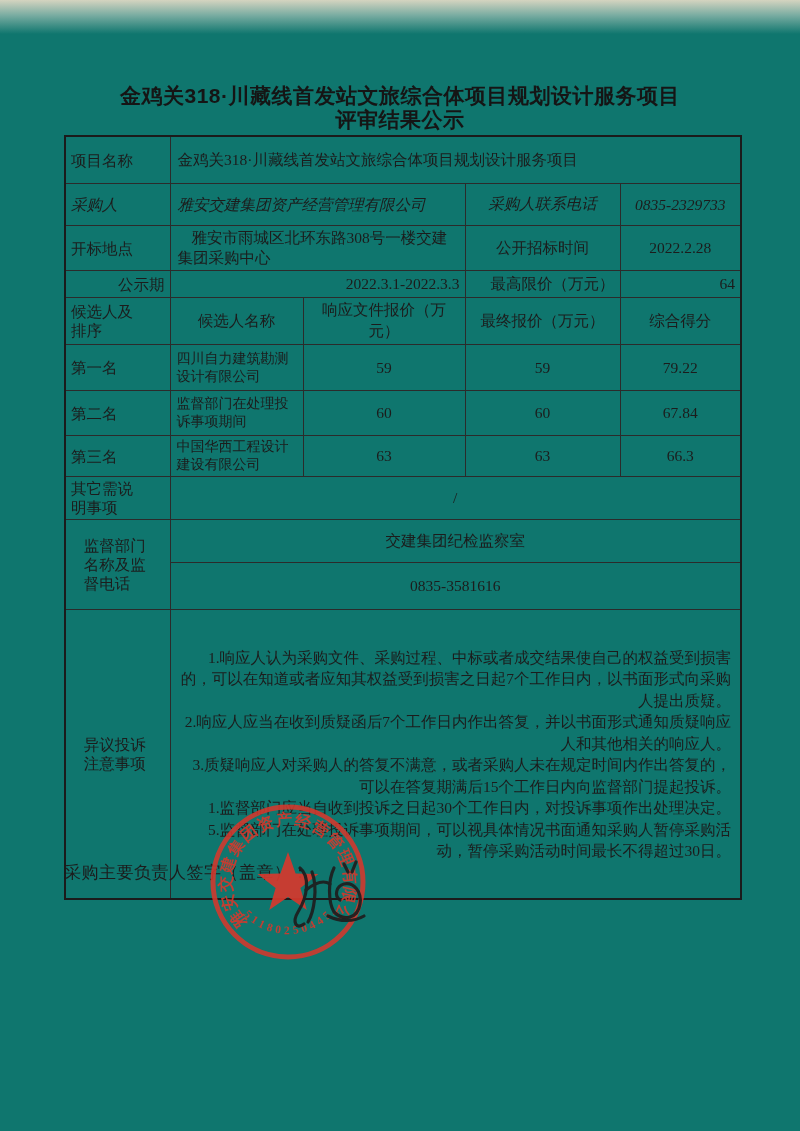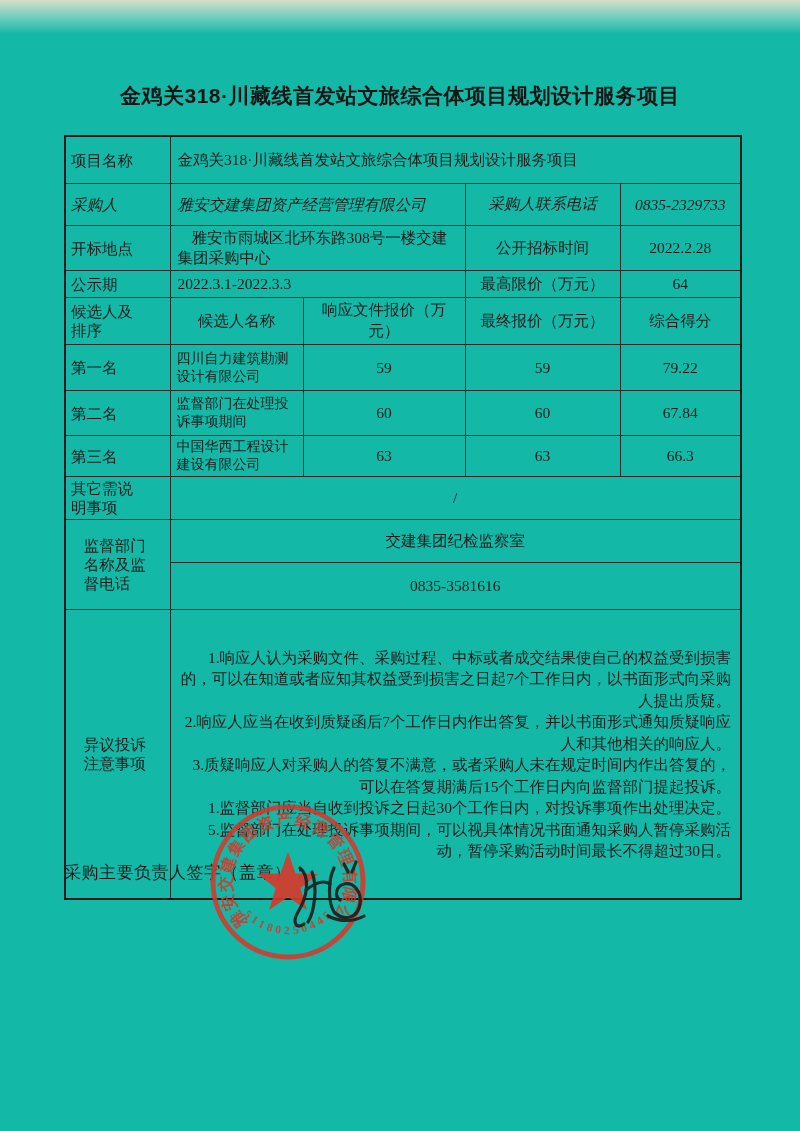--- a/index.html
+++ b/index.html
@@ -1,19 +1,19 @@
 <!DOCTYPE html>
 <html><head>
 <meta charset="utf-8">
 <style>
   html,body{margin:0;padding:0;}
   .page{
     position:relative;
     width:800px;height:1131px;
-    background:#14b8a6;
+    background:#0f766e;
     font-family:"Liberation Serif","DejaVu Serif",serif;
     color:#1c1c1c;
     overflow:hidden;
   }
   
   .page::before{
     content:"";
     position:absolute;left:0;top:0;width:800px;height:34px;
     background:linear-gradient(180deg, rgba(247,228,206,0.85) 0%, rgba(250,238,224,0.45) 45%, rgba(255,255,255,0) 100%);
     pointer-events:none;
@@ -62,37 +62,38 @@
     font-size:17px;color:#1c1c1c;
     letter-spacing:0.5px;
   }
   .seal-wrap{
     position:absolute;left:178px;top:772px;width:220px;height:220px;
     pointer-events:none;
   }
   .r1 td{height:42px;}
   .r2 td{height:37px;font-style:italic;}
   .r3 td{height:36px;}
-  .r4 td{height:22px;}
+  .r4 td{height:22px;text-align:right;}
   .r5 td{height:29px;}
   .r6 td{height:41px;}
   .r7 td{height:40px;}
   .r8 td{height:33px;}
   .r9 td{height:36px;}
   .r10 td{height:38px;}
   .r11 td{height:42px;}
   .r12 td{height:276px;}
 </style>
 </head>
 <body>
 
 <div class="page">
 
   <div class="title">
     <div>金鸡关318·川藏线首发站文旅综合体项目规划设计服务项目</div>
+    <div>评审结果公示</div>
   </div>
 
   <table class="doc-table">
     <colgroup>
       <col style="width:105px">
         <col style="width:133px">
         <col style="width:162px">
         <col style="width:155px">
         <col style="width:121px">
     </colgroup>

